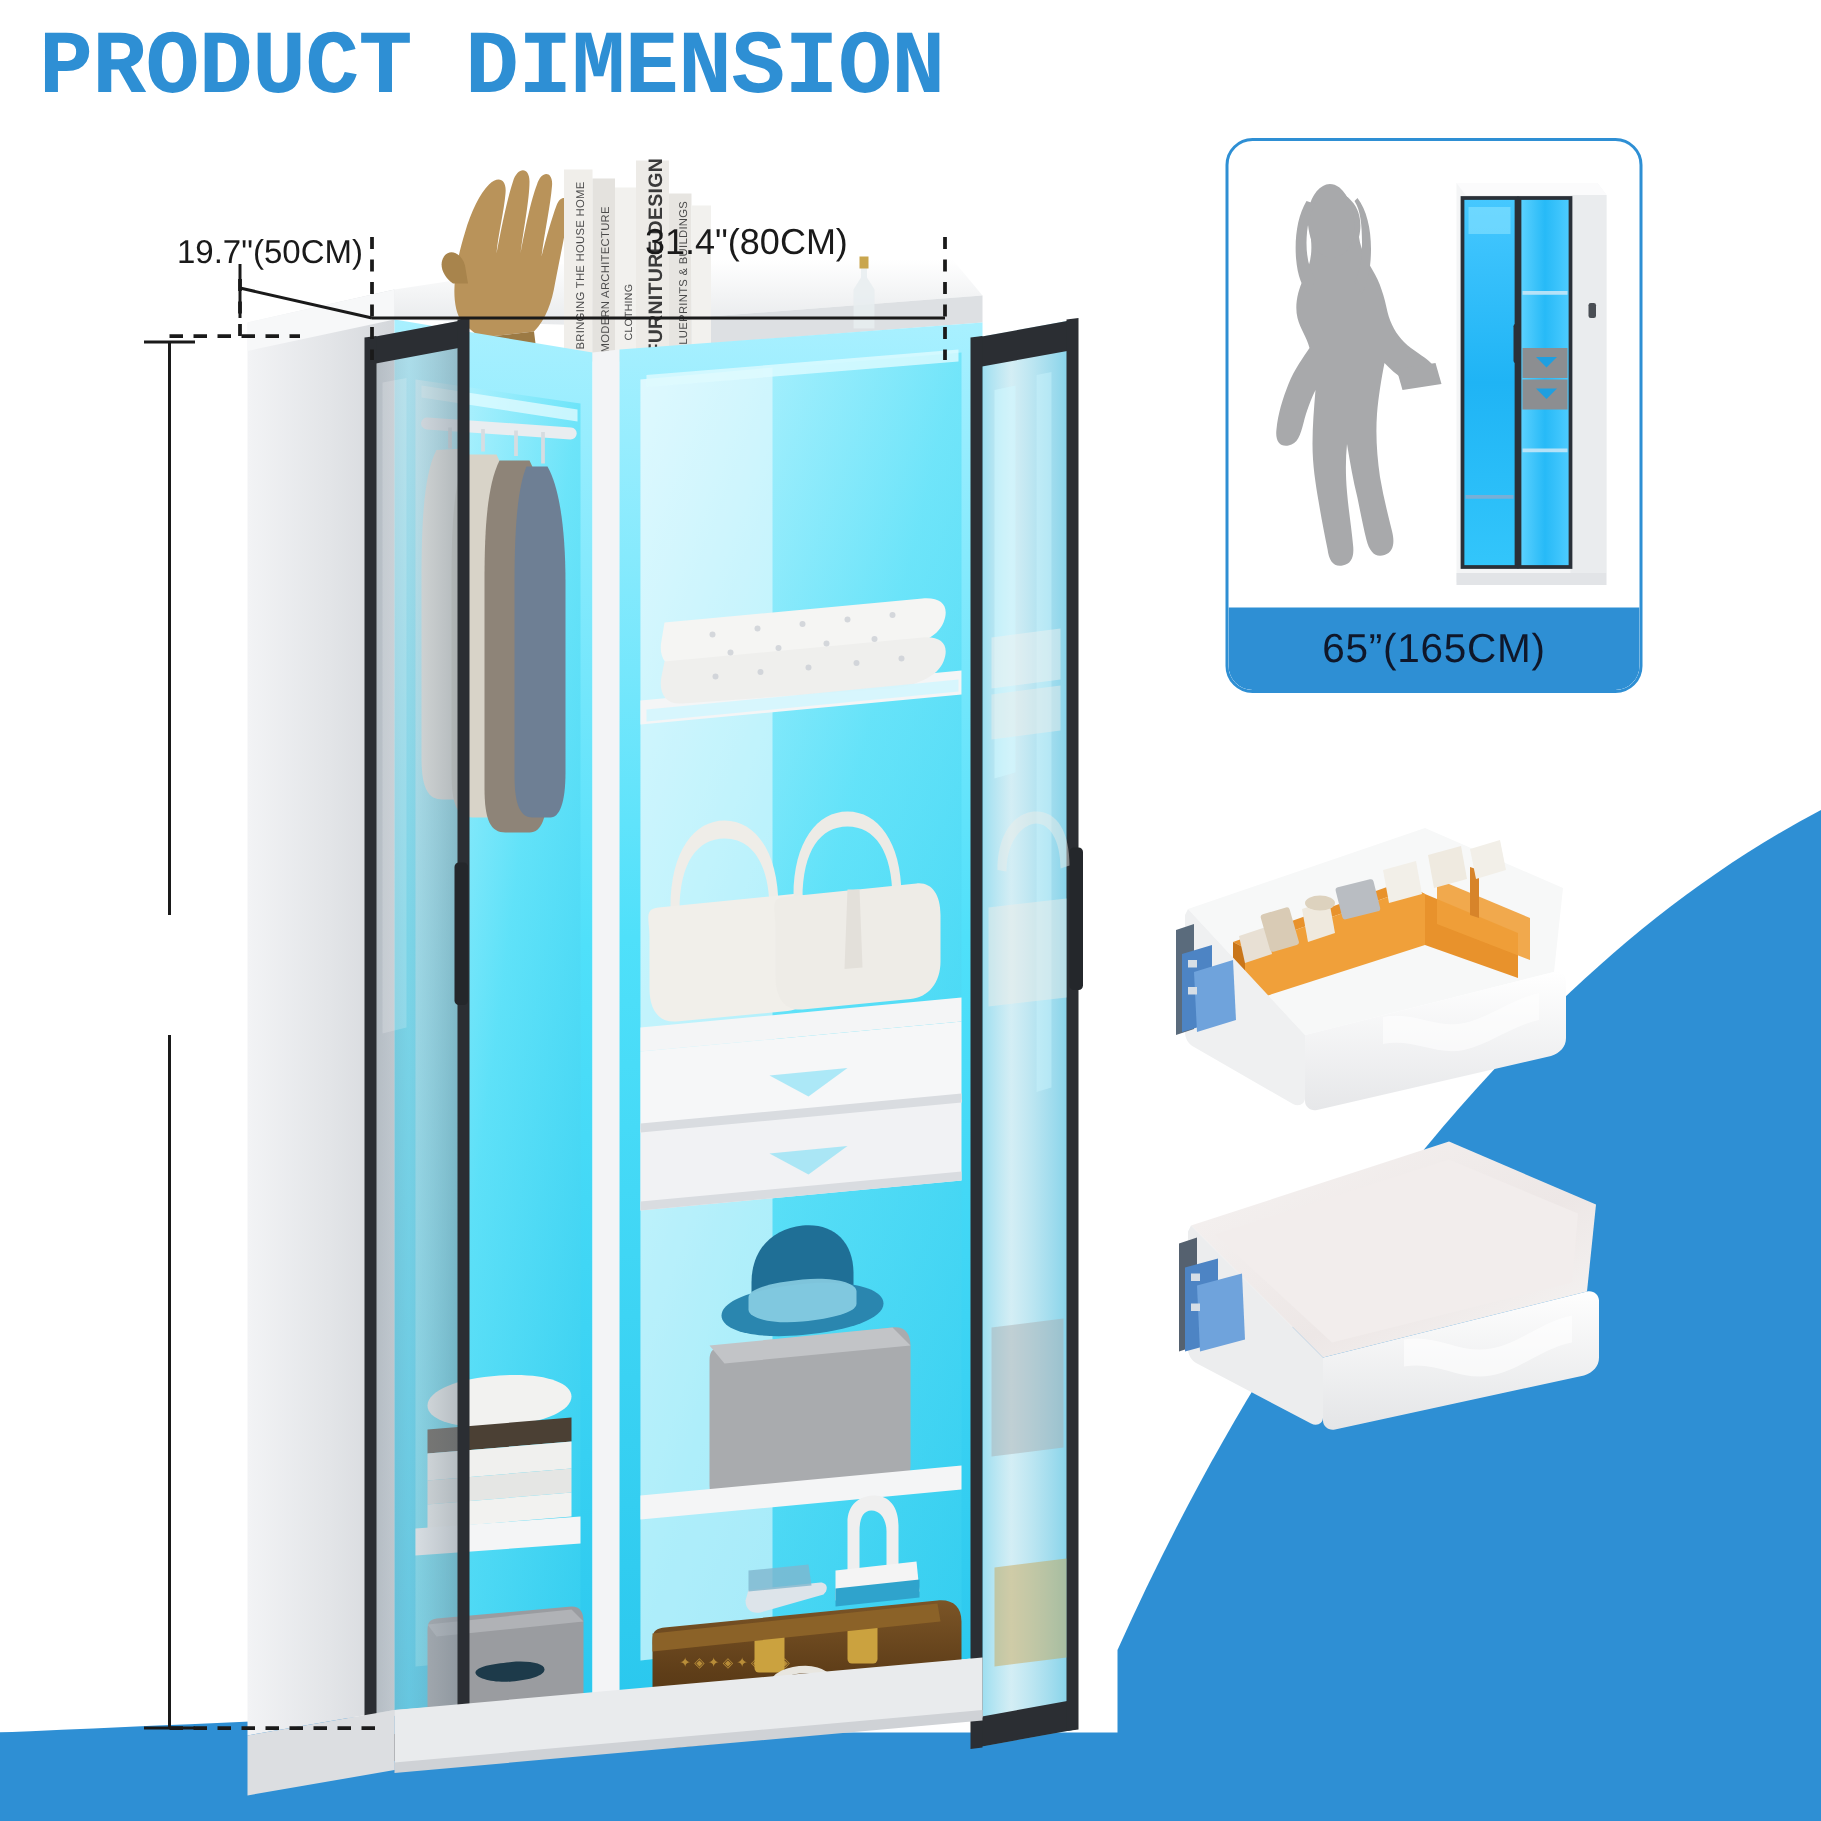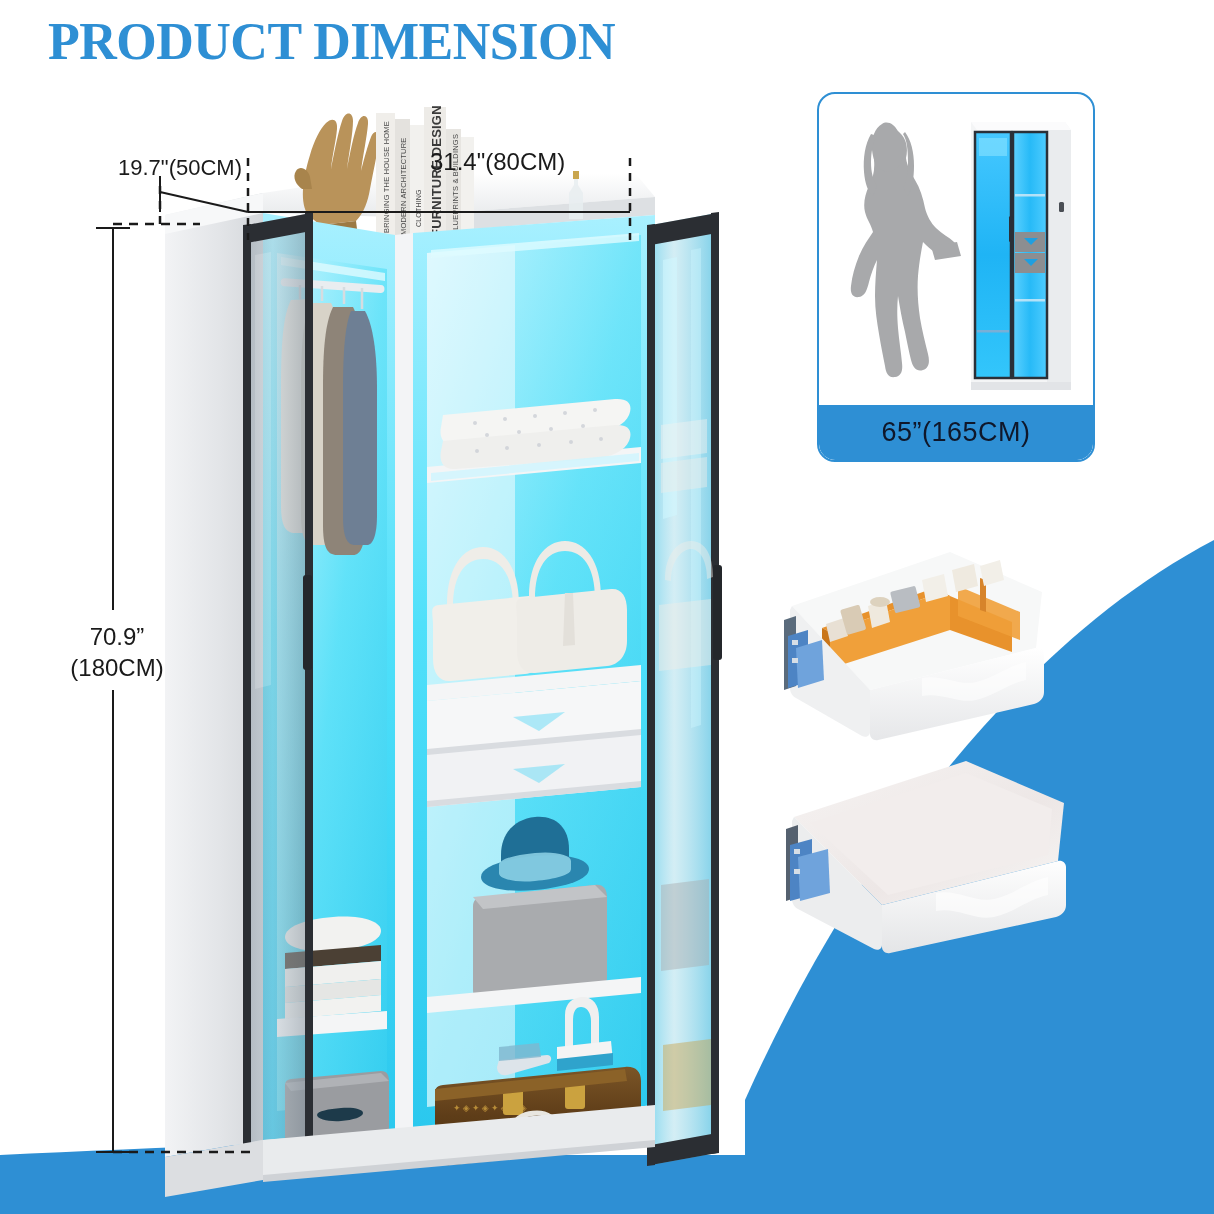--- a/index.html
+++ b/index.html
@@ -8,26 +8,26 @@
     background: #ffffff;
     font-family: "Liberation Sans", sans-serif;
     position: relative;
     overflow: hidden;
   }
   .stage { position: absolute; inset: 0; }
 
   
   .title {
     position: absolute;
-    left: 48px; top: 12px;
-    font-size: 52px;
+    left: 26px; top: 12px;
+    font-size: 60px;
     font-weight: bold;
     letter-spacing: -0.5px;
     color: #2E8FD4;
-    font-family: Liberation Serif, serif;
+    font-family: Liberation Mono, monospace;
   }
 
   
   .blue-wave { position: absolute; left: 0; top: 0; width: 1214px; height: 1214px; pointer-events: none; }
 
   
   .dimlayer { position: absolute; left: 0; top: 0; width: 1214px; height: 1214px; }
   .dimlabel {
     position: absolute;
     color: #1a1a1a;
@@ -357,24 +357,20 @@
       <path d="M96,1152 L130,1152"></path>
     </g>
     <g stroke="#1a1a1a" stroke-width="2.5" stroke-dasharray="9 7" fill="none">
       <path d="M113,224 L200,224"></path>
       <path d="M113,1152 L250,1152"></path>
     </g>
   </svg>
 
   <div class="dimlabel depth">19.7"(50CM)</div>
   <div class="dimlabel width">31.4"(80CM)</div>
-  <div class="dimlabel height">
-    <div>70.9”</div>
-    <div>(180CM)</div>
-  </div>
 
   <div class="side-panel">
     <div class="side-panel-body">
       <svg viewBox="0 0 278 315" width="278" height="315">
         <defs>
           <linearGradient id="miniLed" x1="0" y1="0" x2="0" y2="1">
             <stop offset="0%" stop-color="#46C8FF"></stop>
             <stop offset="50%" stop-color="#1FB4F5"></stop>
             <stop offset="100%" stop-color="#33C6FB"></stop>
           </linearGradient>

